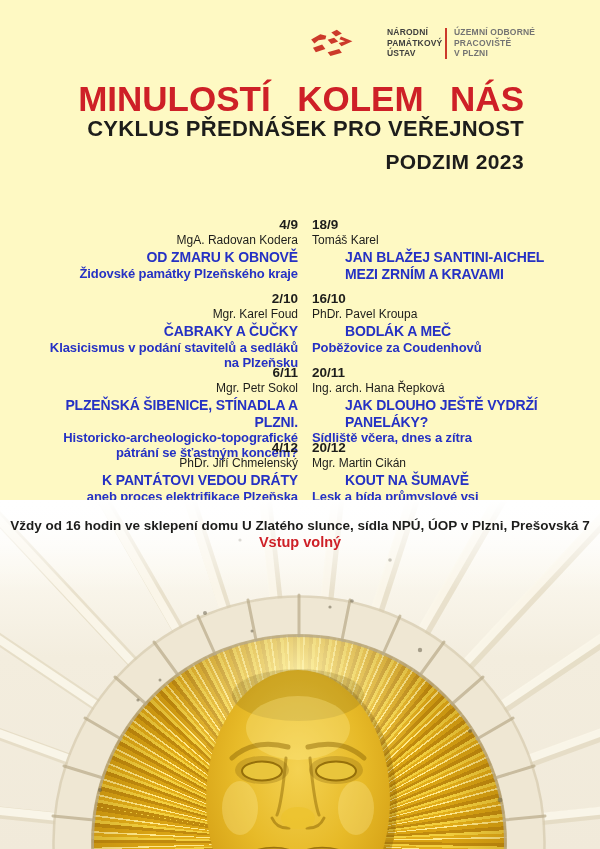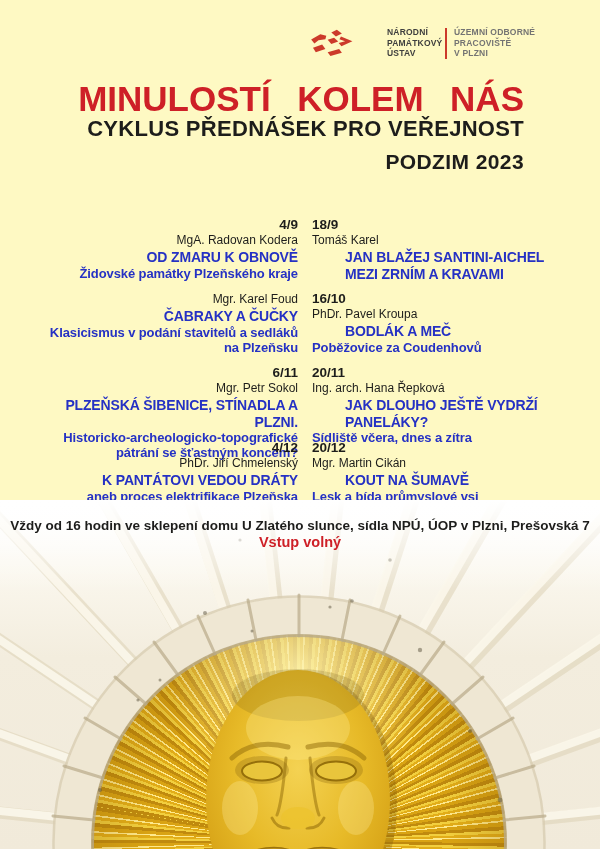--- a/index.html
+++ b/index.html
@@ -88,20 +88,21 @@
       <div class="ldate">18/9</div>
       <div class="lspeaker">Tomáš Karel</div>
       <div class="ltitle">JAN BLAŽEJ SANTINI-AICHEL
 MEZI ZRNÍM A KRAVAMI</div>
       <div class="lsub"></div>
     </div>
   </div>
 
   <div class="row row2">
     <div class="cell left">
+      <div class="ldate">2/10</div>
       <div class="lspeaker">Mgr. Karel Foud</div>
       <div class="ltitle">ČABRAKY A ČUČKY</div>
       <div class="lsub">Klasicismus v podání stavitelů a sedláků
 na Plzeňsku</div>
     </div>
     <div class="cell right">
       <div class="ldate">16/10</div>
       <div class="lspeaker">PhDr. Pavel Kroupa</div>
       <div class="ltitle">BODLÁK A MEČ</div>
       <div class="lsub">Poběžovice za Coudenhovů</div>

